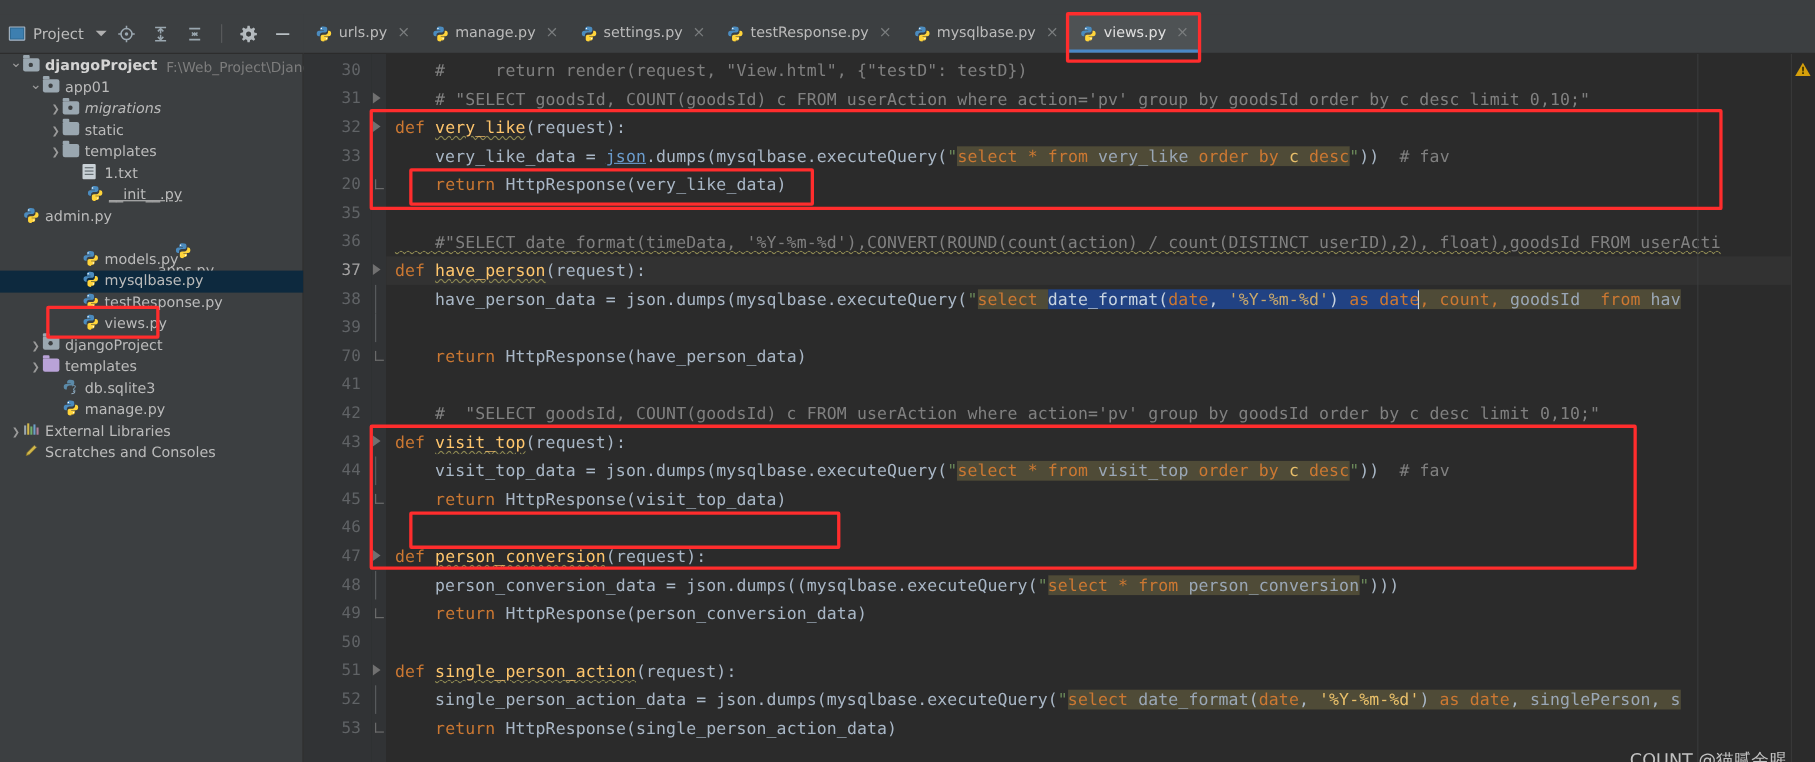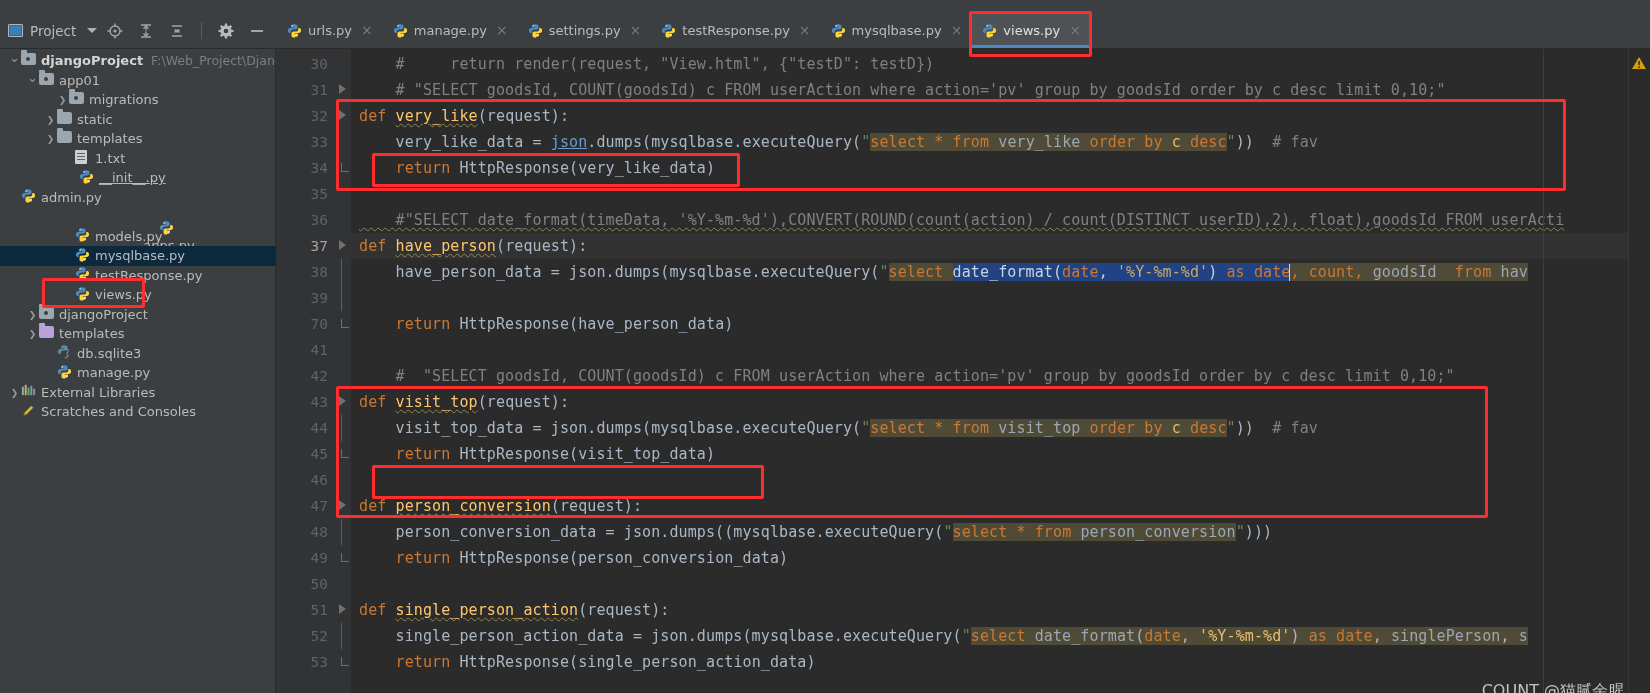--- a/index.html
+++ b/index.html
@@ -451,21 +451,21 @@
           <span class="arrow open"></span>
           <span class="node-ico"><span class="folder dot"></span></span>
           <span class="lbl bold">djangoProject</span>
           <span class="path">F:\Web_Project\Django&amp;V</span>
         </div>
         <div class="row" style="padding-left: 26px;">
           <span class="arrow open"></span>
           <span class="node-ico"><span class="folder dot"></span></span>
           <span class="lbl">app01</span>
         </div>
-        <div class="row" style="padding-left: 56px;">
+        <div class="row" style="padding-left: 44px; font-style: italic;">
           <span class="arrow closed"></span>
           <span class="node-ico"><span class="folder dot"></span></span>
           <span class="lbl">migrations</span>
         </div>
         <div class="row" style="padding-left: 44px;">
           <span class="arrow closed"></span>
           <span class="node-ico"><span class="folder"></span></span>
           <span class="lbl">static</span>
         </div>
         <div class="row" style="padding-left: 44px;">
@@ -597,21 +597,21 @@
           <span class="lbl">Scratches and Consoles</span>
         </div>
       </div>
 
     <div class="editor">
       <div class="gutter" id="gutter">
           <div class="gnum">30</div>
           <div class="gnum">31</div>
           <div class="gnum">32</div>
           <div class="gnum">33</div>
-          <div class="gnum">34</div>
+          <div class="gnum">20</div>
           <div class="gnum">35</div>
           <div class="gnum">36</div>
           <div class="gnum cur">37</div>
           <div class="gnum">38</div>
           <div class="gnum">39</div>
           <div class="gnum">70</div>
           <div class="gnum">41</div>
           <div class="gnum">42</div>
           <div class="gnum">43</div>
           <div class="gnum">44</div>

